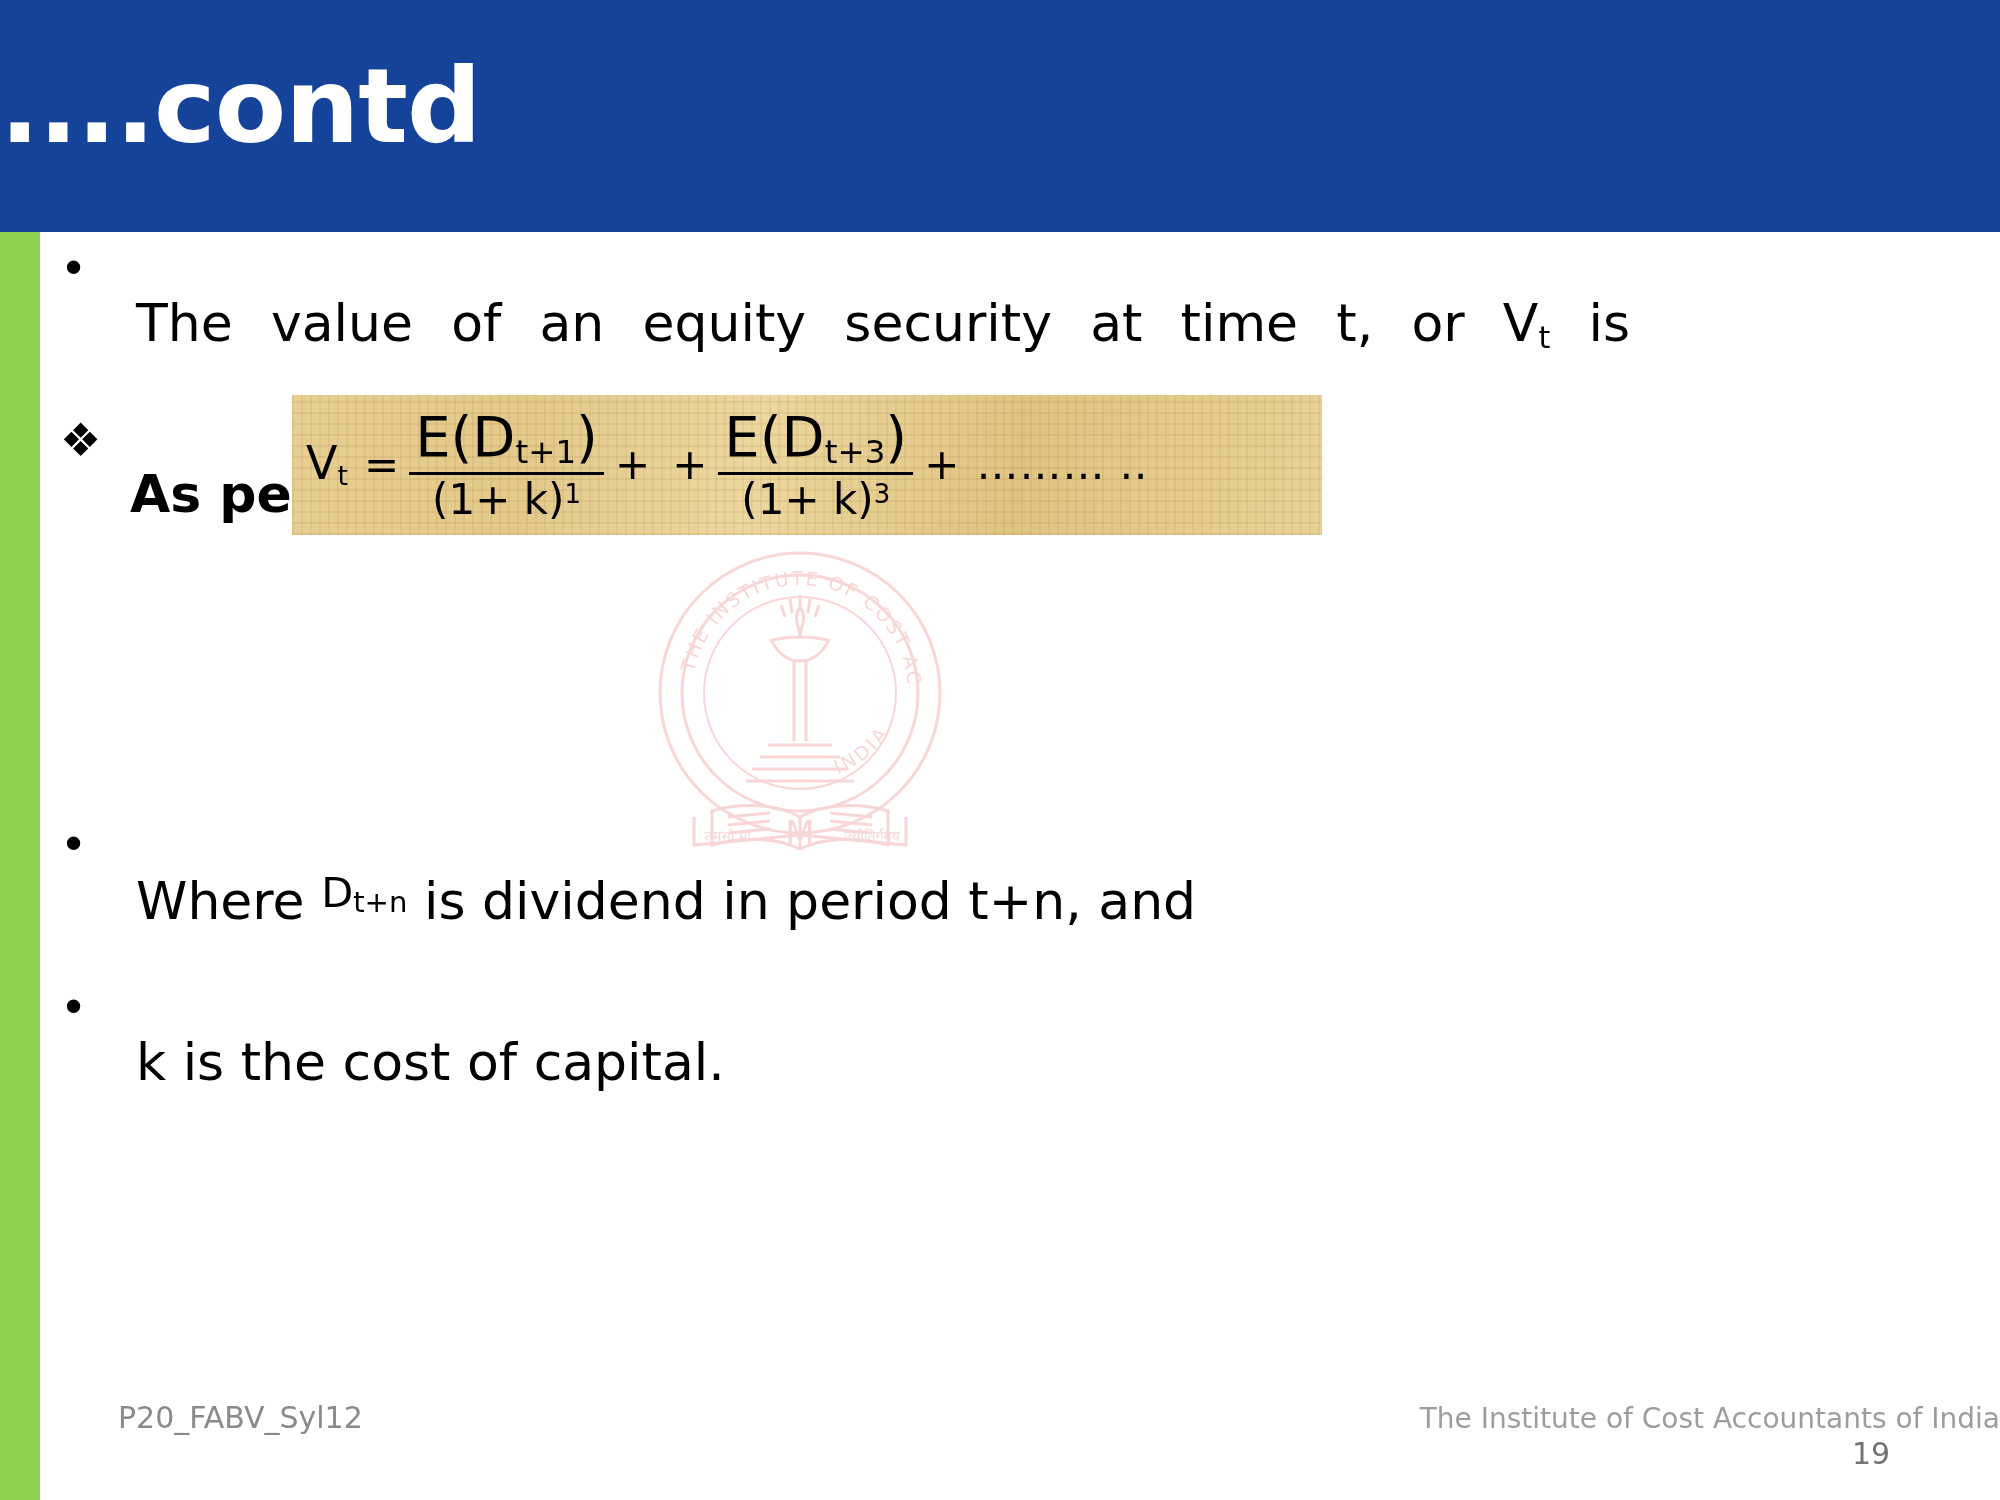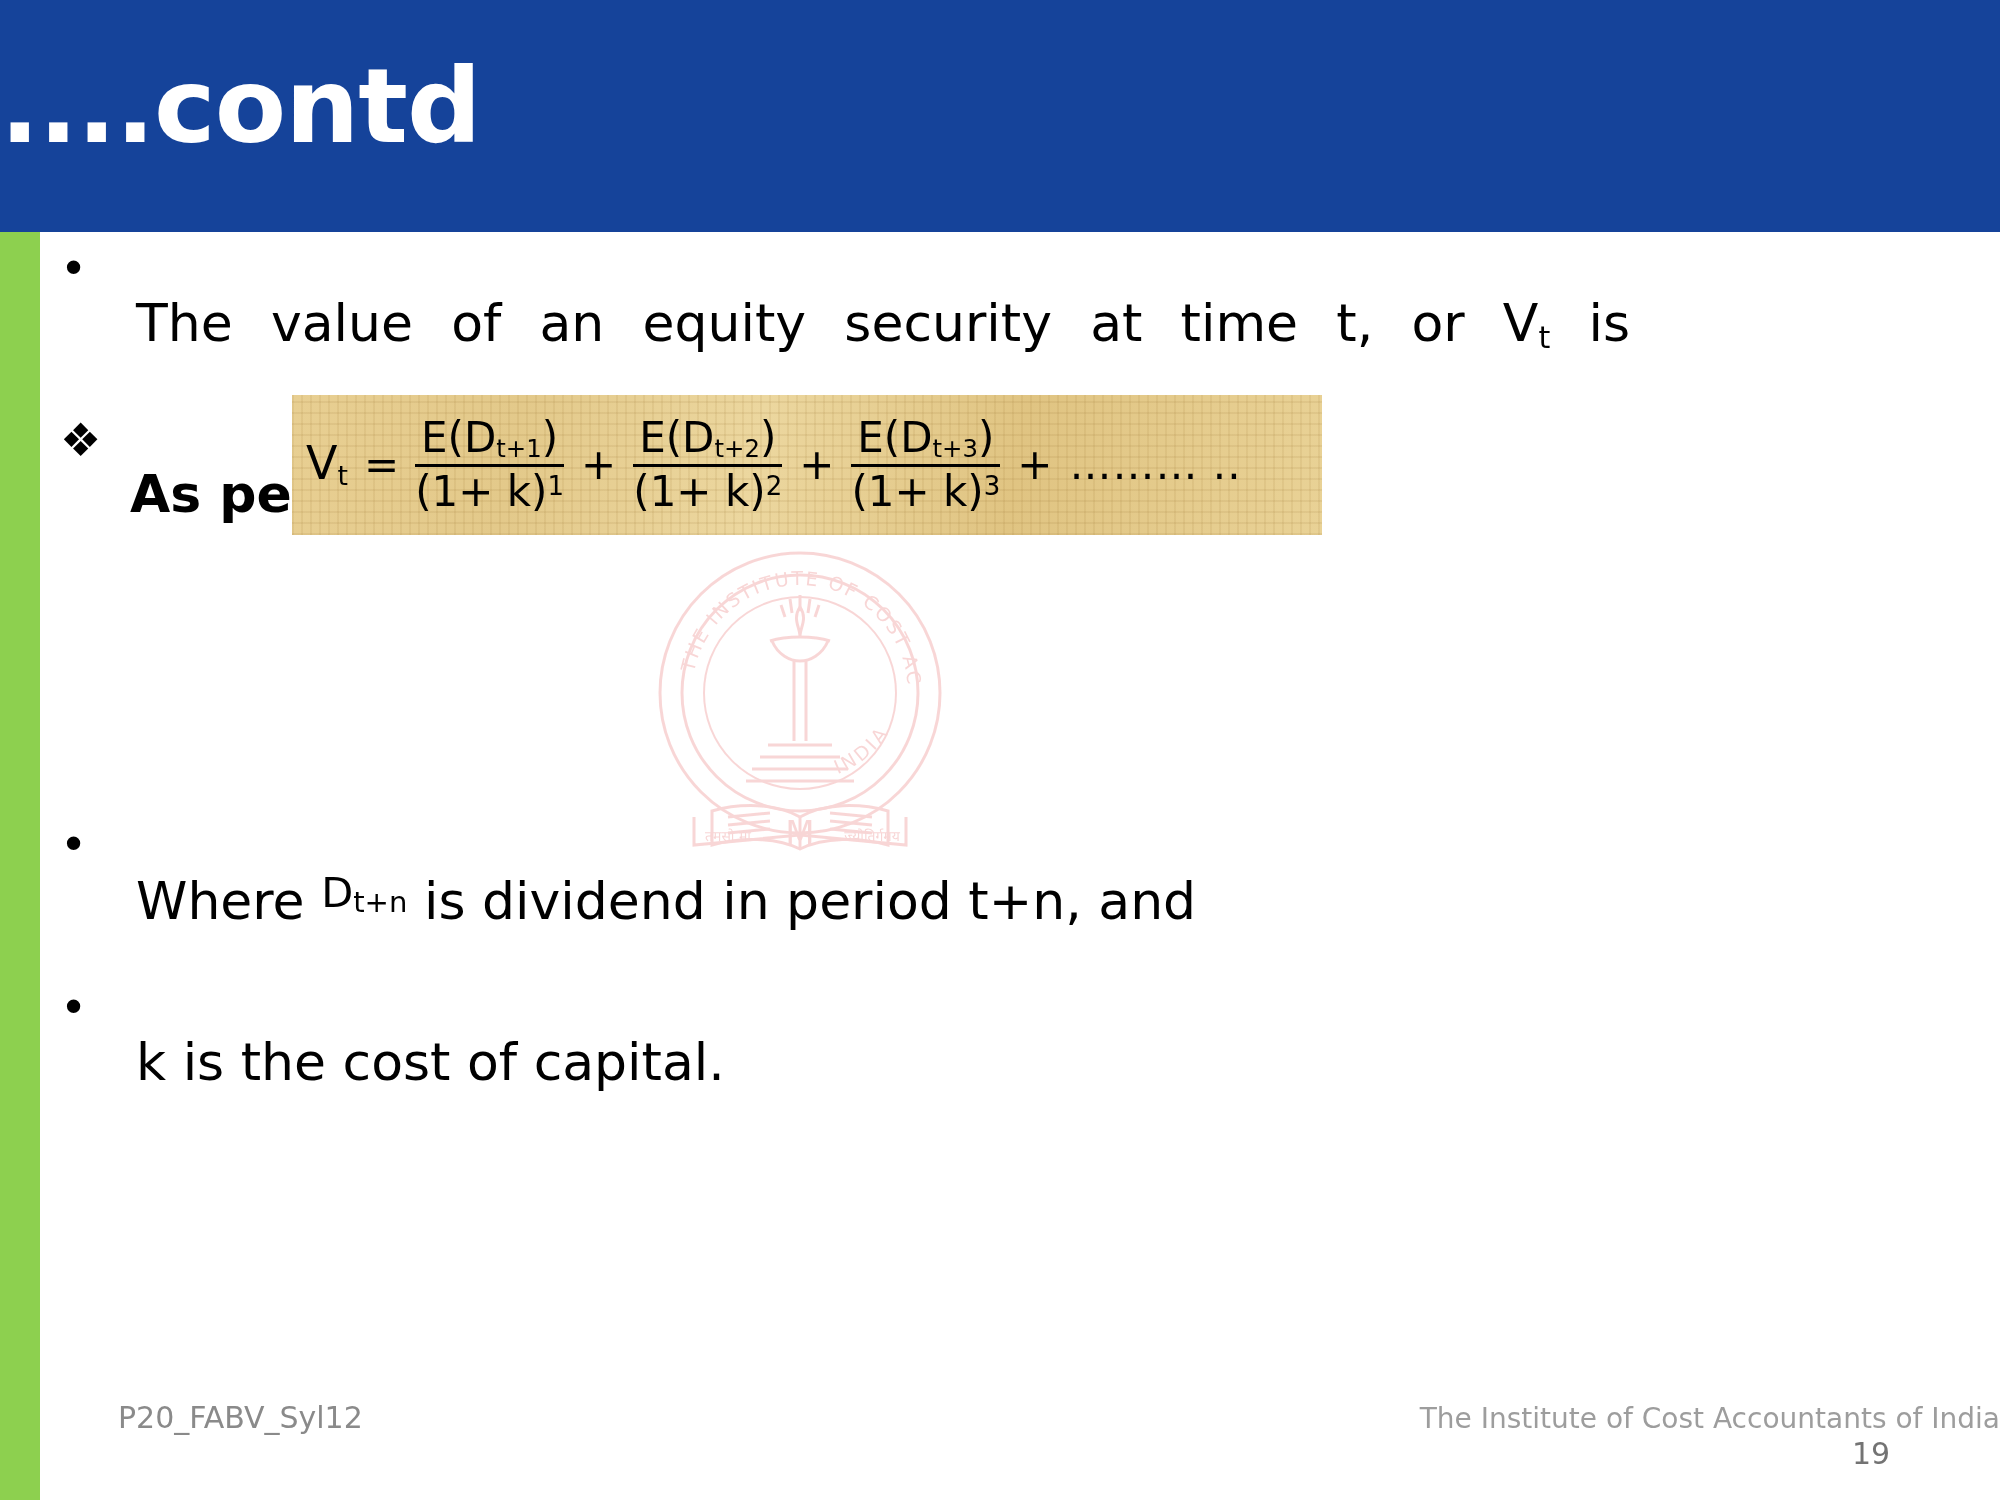--- a/index.html
+++ b/index.html
@@ -157,21 +157,21 @@
   .frac {
     display: inline-flex;
     flex-direction: column;
     align-items: center;
     justify-content: center;
     vertical-align: middle;
   }
   .frac .num {
     padding: 0 6px 3px 6px;
     border-bottom: 3px solid #000;
-    font-size: 42px;
+    font-size: 56px;
     white-space: nowrap;
   }
   .frac .den {
     padding: 4px 6px 0 6px;
     font-size: 42px;
     white-space: nowrap;
   }
   .fx .dots {
     font-size: 42px;
     letter-spacing: 1px;
@@ -306,24 +306,20 @@
 
     <span class="eq">=</span>
 
     <span class="frac">
       <span class="num"><span>E(D</span><sub class="sb">t+1</sub><span>)</span></span>
       <span class="den"><span>(1+ k)</span><sup class="sp">1</sup></span>
     </span>
 
     <span class="plus">+</span>
 
-    <span class="frac">
-      <span class="num"><span>E(D</span><sub class="sb">t+2</sub><span>)</span></span>
-      <span class="den"><span>(1+ k)</span><sup class="sp">2</sup></span>
-    </span>
 
     <span class="plus">+</span>
 
     <span class="frac">
       <span class="num"><span>E(D</span><sub class="sb">t+3</sub><span>)</span></span>
       <span class="den"><span>(1+ k)</span><sup class="sp">3</sup></span>
     </span>
 
     <span class="plus">+</span>
 

